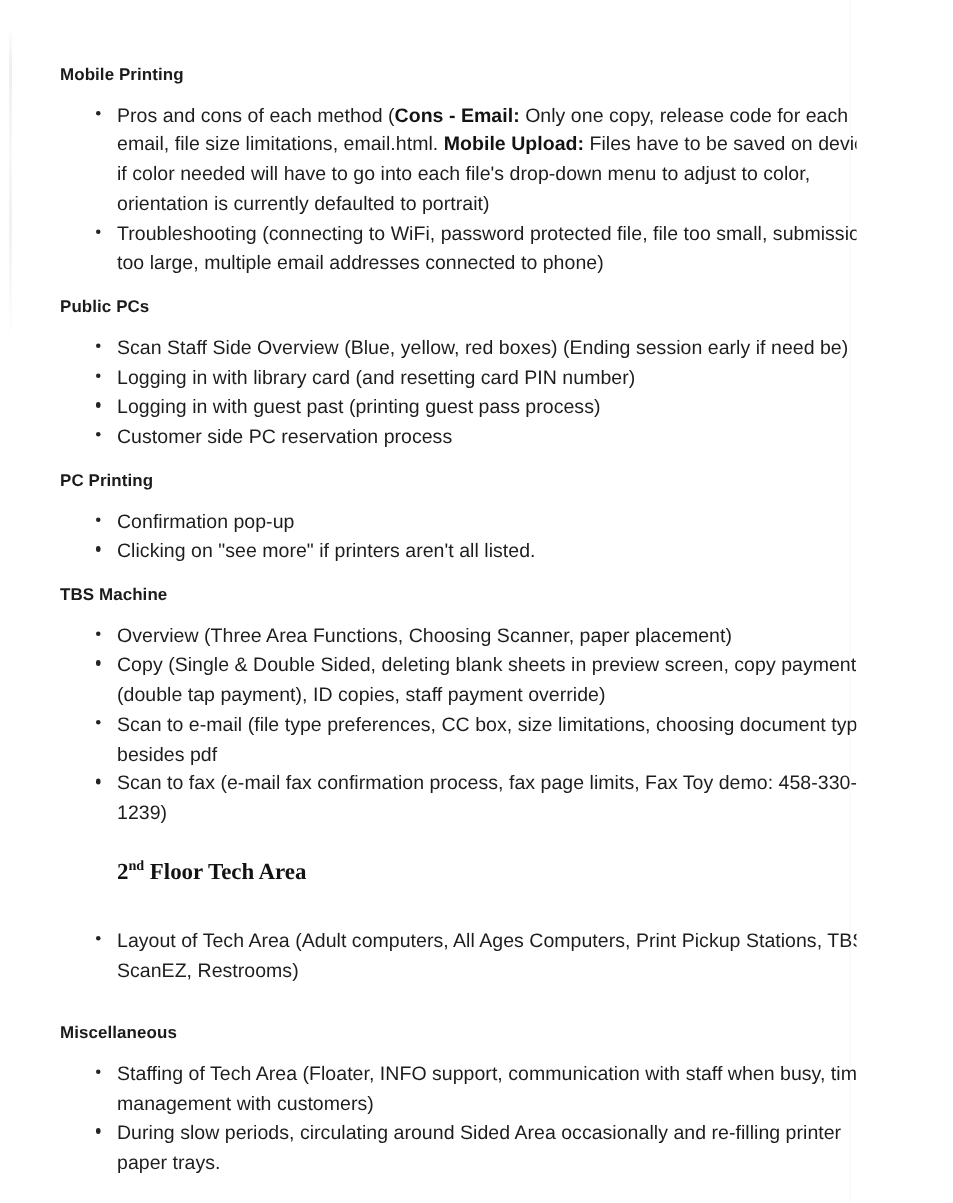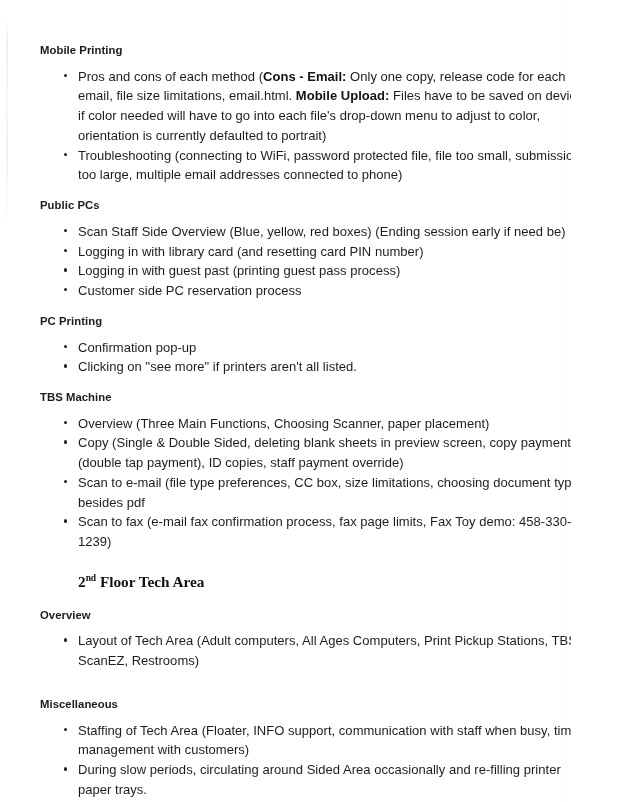--- a/index.html
+++ b/index.html
@@ -133,33 +133,32 @@
     <div class="sp-head-to-list"></div>
     <ul class="bullets">
       <li><span>Confirmation pop-up</span></li>
       <li><span>Clicking on "see more" if printers aren't all listed.</span></li>
     </ul>
     <div class="sp-list-to-head"></div>
 
     <h2 class="section">TBS Machine</h2>
     <div class="sp-head-to-list"></div>
     <ul class="bullets">
-      <li><span>Overview (Three Main Functions, Choosing Scanner, paper placement)</span></li>
+      <li><span>Overview (Three Area Functions, Choosing Scanner, paper placement)</span></li>
       <li><span>Copy (Single &amp; Double Sided, deleting blank sheets in preview screen, copy payment (double tap payment), ID copies, staff payment override)</span></li>
       <li><span>Scan to e-mail (file type preferences, CC box, size limitations, choosing document types besides pdf</span></li>
       <li><span>Scan to fax (e-mail fax confirmation process, fax page limits, Fax Toy demo: 458-330-1239)</span></li>
     </ul>
 
     <div class="sp-big-before-major"></div>
 
     <h1 class="major"><span>2</span><sup>nd</sup><span> Floor Tech Area</span></h1>
 
     <div class="sp-major-to-head"></div>
 
-    <h2 class="section">Overview</h2>
     <div class="sp-head-to-list"></div>
     <ul class="bullets">
       <li><span>Layout of Tech Area (Adult computers, All Ages Computers, Print Pickup Stations, TBS ScanEZ, Restrooms)</span></li>
     </ul>
 
     <div class="sp-blank-line"></div>
 
     <h2 class="section">Miscellaneous</h2>
     <div class="sp-head-to-list"></div>
     <ul class="bullets">

